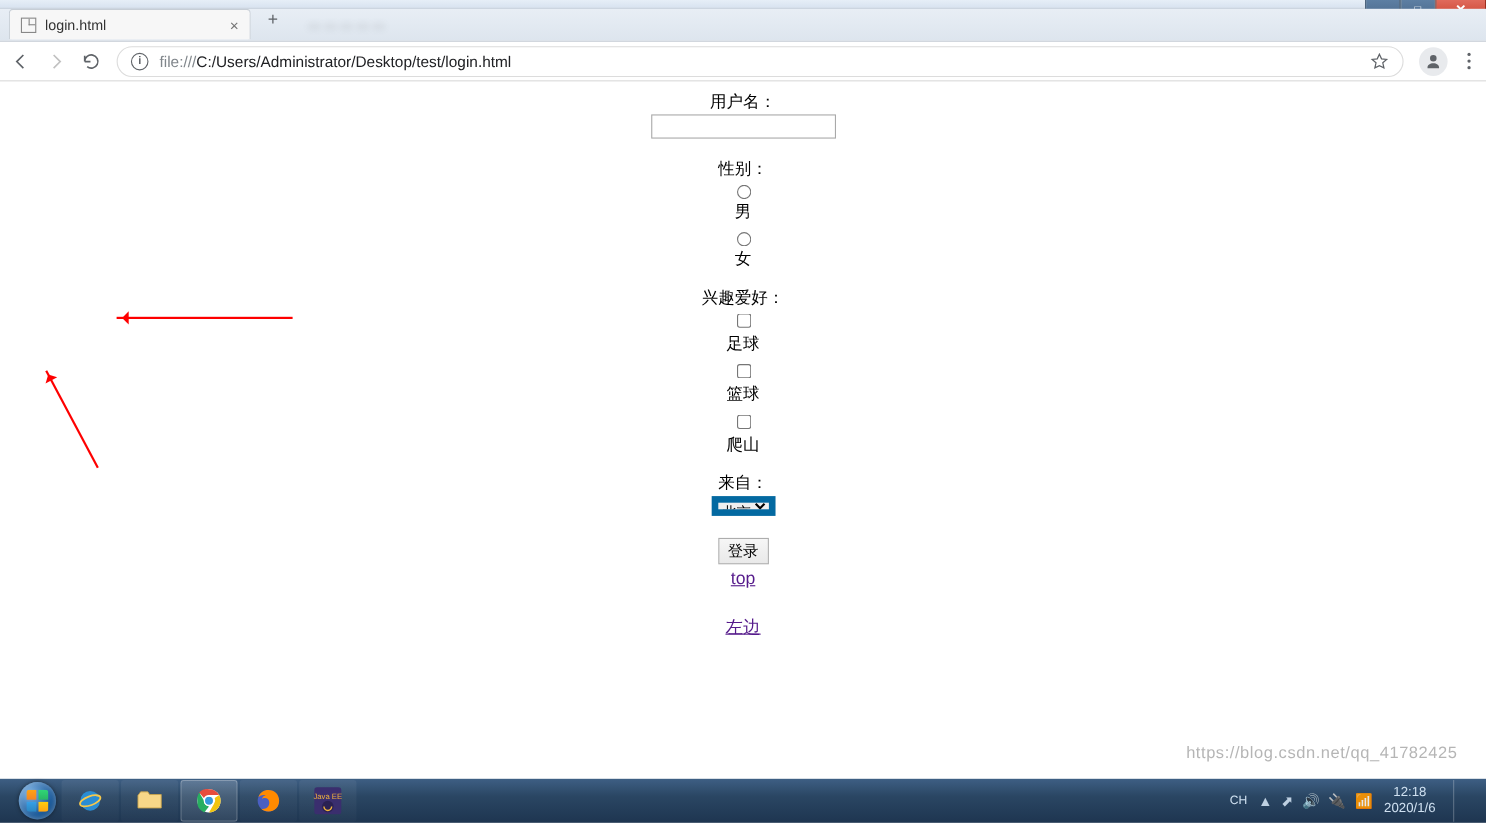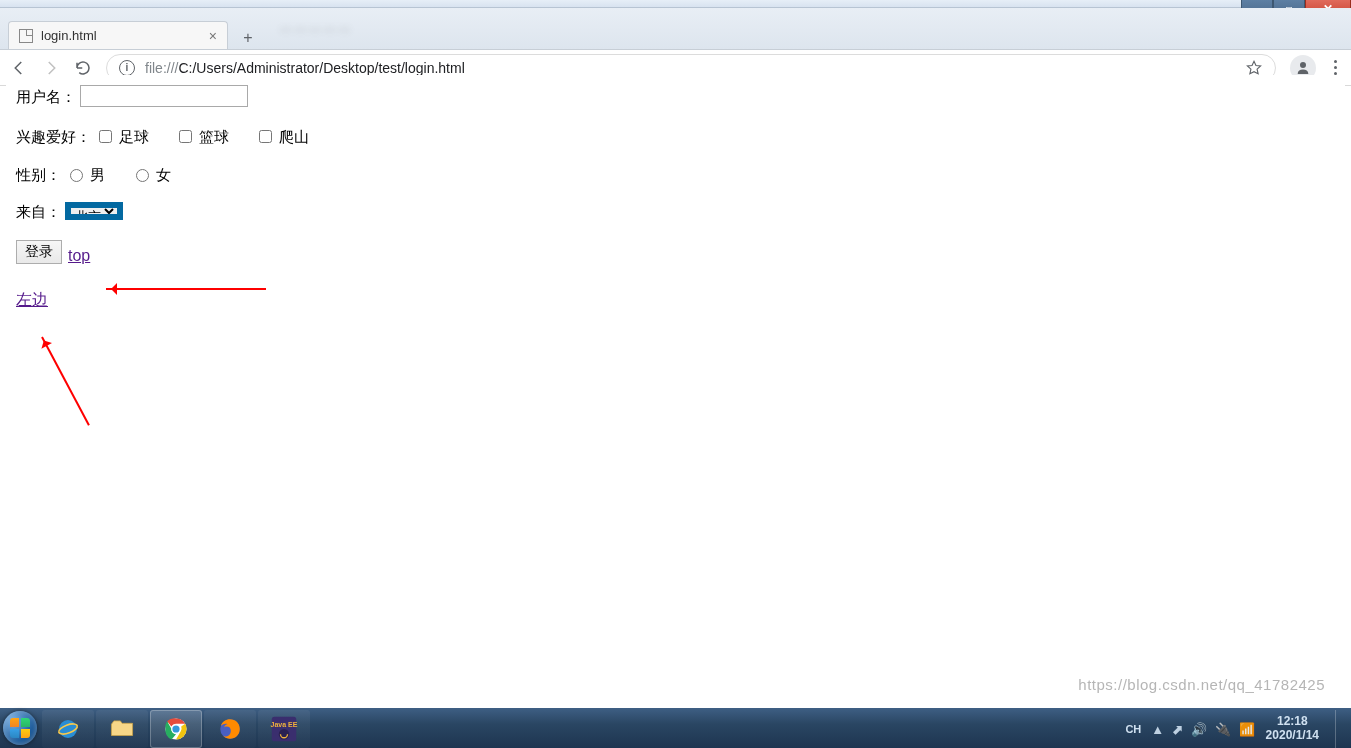--- a/index.html
+++ b/index.html
@@ -9,21 +9,21 @@
   
   .win-top { height:8px; background:linear-gradient(#e6eef7,#d8e3f0); border-bottom:1px solid #b7c4d3; position:relative; }
   .win-controls { position:absolute; right:0; top:0; display:flex; height:20px; margin-top:-1px; }
   .win-btn { width:32px; height:20px; display:flex; align-items:center; justify-content:center; font-size:10px; color:#fff; }
   .win-min, .win-max { background:linear-gradient(#5d7fa3,#4a688a); border:1px solid #3d5771; }
   .win-close { background:linear-gradient(#e06a5c,#c8412e); border:1px solid #9a2e1e; width:46px; }
   .win-close span{ font-weight:bold; font-size:12px;}
   .win-min span, .win-max span { color:#fff; }
 
   
-  .tabbar { height:42px; background:linear-gradient(#e8eef5,#dde5ee); display:flex; align-items:flex-end; padding-left:8px; position:relative; border-bottom:1px solid #c7ced6;}
+  .tabbar { height:30px; background:linear-gradient(#e8eef5,#dde5ee); display:flex; padding-left:8px; position:relative; border-bottom:1px solid #c7ced6;}
   .tab { background:#f7f7f7; border:1px solid #c7ced6; border-bottom:none; border-top-left-radius:4px; border-top-right-radius:4px; height:28px; min-width:220px; display:flex; align-items:center; padding:0 10px; gap:8px; color:#333; position:relative;}
   .tab .favicon { width:14px; height:14px; border:1px solid #888; position:relative; }
   .tab .favicon:before { content:""; position:absolute; top:0; right:0; width:5px; height:5px; border-left:1px solid #888; border-bottom:1px solid #888; }
   .tab .close { margin-left:auto; color:#777; font-size:14px; line-height:1; cursor:pointer;}
   .newtab { width:28px; height:22px; display:flex; align-items:center; justify-content:center; color:#5f6368; font-size:16px; margin-left:6px; cursor:pointer;}
   .tabbar-blur { position:absolute; left:260px; right:120px; top:0; bottom:0; filter:blur(3px); opacity:.35; display:flex; align-items:center; gap:18px; padding-left:20px; color:#555; font-size:12px;}
 
   
   .addrbar { height:36px; background:#fff; border-bottom:1px solid #d9d9d9; display:flex; align-items:center; padding:0 10px; gap:14px; color:#5f6368;}
   .nav-icon { width:18px; height:18px; display:flex; align-items:center; justify-content:center; cursor:pointer; color:#5f6368;}
@@ -34,39 +34,39 @@
   .url-text .muted { color:#80868b; }
   .star-icon svg { width:18px; height:18px; stroke:#5f6368; fill:none; stroke-width:1.5;}
   .avatar { width:26px; height:26px; border-radius:50%; background:#e8eaed; display:flex; align-items:center; justify-content:center;}
   .avatar svg{ width:18px;height:18px; fill:#5f6368;}
   .kebab { display:flex; flex-direction:column; gap:3px; padding:4px; cursor:pointer;}
   .kebab span{ width:3px;height:3px;background:#5f6368;border-radius:50%;}
 
   
   .viewport { position:absolute; left:6px; right:6px; top:75px; bottom:47px; background:#fff; overflow:hidden; }
   .page { padding:10px 10px; color:#000; font-size:15px; line-height:1; position:relative;}
-  .row { margin:0 0 20px 0; display:flex; align-items:center; gap:4px;}
+  .row { margin:0 0 20px 0; display:flex; align-items:center; gap:4px;flex-direction:column;}
   .row label{ white-space:nowrap;}
   .txt-input { height:22px; border:1px solid #a9a9a9; background:#fff; padding:2px 4px; font-size:13px;}
   .txt-input.u { width:168px;}
   .txt-input.p { width:168px;}
   .radio-gap { display:inline-block; width:18px;}
   .sel { height:18px; font-size:13px; border:6px solid #0369a1; background:#efefef;}
   .btn { height:24px; padding:1px 8px; font-size:14px; background:linear-gradient(#f6f6f6,#e9e9e9); border:1px solid #adadad; cursor:pointer;}
   a.lnk { color:#551a8b; text-decoration:underline; font-size:16px;}
-  .row.submit { gap:6px; align-items:flex-end; margin-bottom:28px;}
+  .row.submit { gap:6px; align-items:center; margin-bottom:28px;}
 
   
   .arrow-h { position:absolute; height:2px; background:#fe0000; }
   .arrow-h:before{ content:""; position:absolute; left:-1px; top:-5px; border:6px solid transparent; border-right-color:#fe0000;}
   .arrow-diag { position:absolute; width:2px; background:#fe0000; transform-origin:top center;}
   .arrow-diag:before{ content:""; position:absolute; left:-5px; top:-2px; border:6px solid transparent; border-bottom-color:#fe0000;}
 
   
-  .taskbar { position:absolute; left:0; right:0; bottom:0; height:40px; background:linear-gradient(#3e5f84,#2a4663 40%,#1e3550); display:flex; align-items:flex-end; padding:0 0; gap:2px;font-weight:bold;}
+  .taskbar { position:absolute; left:0; right:0; bottom:0; height:40px; background:linear-gradient(#3e5f84,#2a4663 40%,#1e3550); display:flex; align-items:center; padding:0 14px; gap:2px;}
   .start { width:40px; height:40px; display:flex; align-items:center; justify-content:center; cursor:pointer;}
   .start-orb{ width:34px;height:34px;border-radius:50%; background:radial-gradient(circle at 30% 30%, #7fb4e6, #1b5a9a 60%, #0b3a6a); box-shadow:inset 0 0 6px rgba(255,255,255,.4), 0 0 4px rgba(0,0,0,.5); position:relative;}
   .start-orb:after{content:"";position:absolute;inset:7px;background:
     linear-gradient(#f39c12,#e67e22) top left/45% 45% no-repeat,
     linear-gradient(#2ecc71,#27ae60) top right/45% 45% no-repeat,
     linear-gradient(#3498db,#2980b9) bottom left/45% 45% no-repeat,
     linear-gradient(#f1c40f,#f39c12) bottom right/45% 45% no-repeat;
     border-radius:3px; filter:brightness(1.05);}
   .tb-item{ width:52px; height:38px; display:flex; align-items:center; justify-content:center; border-radius:3px; cursor:pointer; position:relative;}
   .tb-item.active{ background:linear-gradient(rgba(255,255,255,.18),rgba(255,255,255,.08)); box-shadow:inset 0 0 0 1px rgba(255,255,255,.25);}
@@ -155,41 +155,41 @@
 <div class="viewport">
   <div class="page">
 
     <div class="row">
       <label>用户名：</label>
       <input class="txt-input u" type="text" value="" style="">
     </div>
 
 
     <div class="row">
+      <label>性别：</label>
+      <input type="radio" name="g" style="">
+      <span>男</span>
+      <span class="radio-gap"></span>
+      <input type="radio" name="g" style="">
+      <span>女</span>
+    </div>
+
+    <div class="row">
       <label>兴趣爱好：</label>
       <input type="checkbox" style="">
       <span>足球</span>
       <span class="radio-gap"></span>
       <input type="checkbox" style="">
       <span>篮球</span>
       <span class="radio-gap"></span>
       <input type="checkbox" style="">
       <span>爬山</span>
     </div>
 
     <div class="row">
-      <label>性别：</label>
-      <input type="radio" name="g" style="">
-      <span>男</span>
-      <span class="radio-gap"></span>
-      <input type="radio" name="g" style="">
-      <span>女</span>
-    </div>
-
-    <div class="row">
       <label>来自：</label>
       <select class="sel">
         <option>北京</option>
       </select>
     </div>
 
     <div class="row submit">
       <button class="btn">登录</button>
       <a href="#" class="lnk">top</a>
       <div class="arrow-h" style="left:100px; top:213px; width:160px;"></div>
@@ -259,17 +259,17 @@
     <span>CH</span>
     <div class="tray-icons">
       <span>▲</span>
       <span>⬈</span>
       <span>🔊</span>
       <span>🔌</span>
       <span>📶</span>
     </div>
     <div class="clock">
       <div>12:18</div>
-      <div>2020/1/14</div>
+      <div>2020/1/6</div>
     </div>
     <div class="showdesk"></div>
   </div>
 </div>
 
 </body></html>

